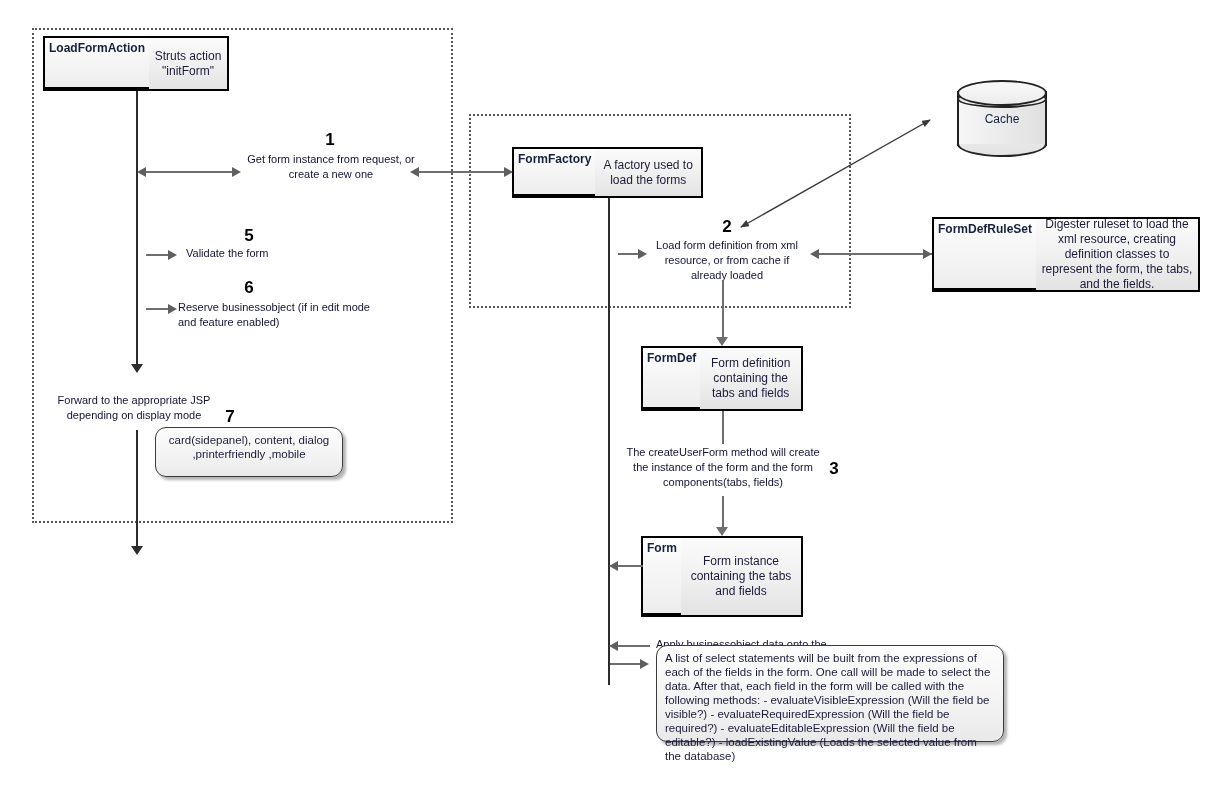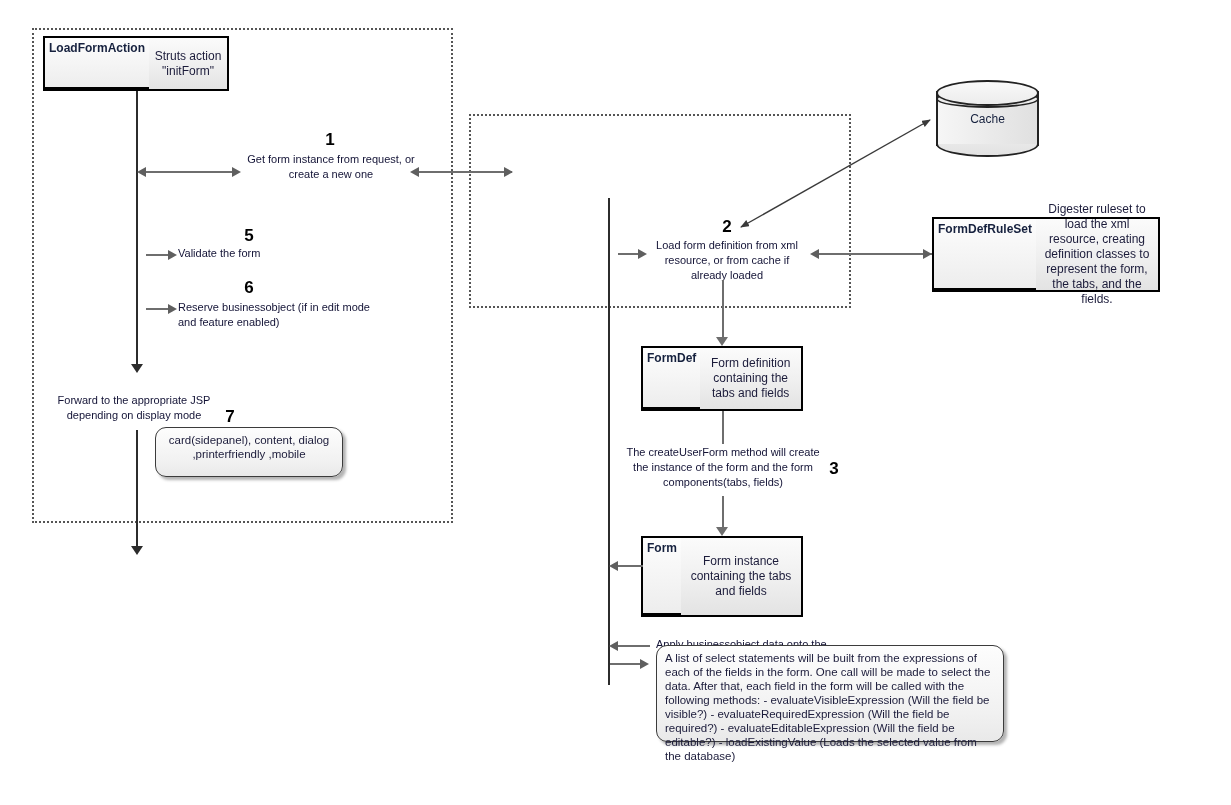--- a/index.html
+++ b/index.html
@@ -147,57 +147,61 @@
   <div class="abs vline-dark" style="left:136px;top:430px;height:118px;"></div>
   <div class="abs arrow arr-d" style="left:131px;top:546px;"></div>
 
   <div class="abs vline-dark" style="left:608px;top:198px;height:487px;"></div>
 
   <div class="abs uml" style="left:43px;top:36px;width:186px;height:55px;">
     <div class="uml-title">LoadFormAction</div>
     <div class="uml-body">Struts action "initForm"</div>
   </div>
 
-
-  <div class="abs uml" style="left:932px;top:217px;width:228px;height:75px;">
+  <div class="abs uml" style="left:512px;top:147px;width:191px;height:51px;">
+    <div class="uml-title">FormFactory</div>
+    <div class="uml-body">A factory used to load the forms</div>
+  </div>
+
+  <div class="abs uml" style="left:932px;top:217px;width:268px;height:75px;">
     <div class="uml-title">FormDefRuleSet</div>
     <div class="uml-body">Digester ruleset to load the xml resource, creating definition classes to represent the form, the tabs, and the fields.</div>
   </div>
 
   <div class="abs uml" style="left:641px;top:346px;width:162px;height:65px;">
     <div class="uml-title">FormDef</div>
     <div class="uml-body">Form definition containing the tabs and fields</div>
   </div>
 
   <div class="abs uml" style="left:641px;top:536px;width:162px;height:81px;">
     <div class="uml-title">Form</div>
     <div class="uml-body">Form instance containing the tabs and fields</div>
   </div>
 
-  <div class="cyl" style="left:936px;top:80px;width:103px;height:77px;">
+  <div class="cyl" style="left:957px;top:80px;width:90px;height:77px;">
     <div class="body"></div>
     <div class="bottom"></div>
     <div class="rim"></div>
     <div class="top"></div>
     <div class="label">Cache</div>
   </div>
 
   <div class="abs stepnum" style="left:322px;top:131px;width:16px;text-align:center;">1</div>
   <div class="abs lbl c" style="left:246px;top:152px;width:170px;">Get form instance from request, or create a new one</div>
 
   <div class="abs hline" style="left:146px;top:171px;width:88px;"></div>
   <div class="abs arrow arr-r" style="left:232px;top:167px;"></div>
   <div class="abs arrow arr-l" style="left:137px;top:167px;"></div>
 
   <div class="abs hline" style="left:418px;top:171px;width:94px;"></div>
   <div class="abs arrow arr-r" style="left:504px;top:167px;"></div>
   <div class="abs arrow arr-l" style="left:410px;top:167px;"></div>
 
   <div class="abs stepnum" style="left:241px;top:227px;width:16px;text-align:center;">5</div>
-  <div class="abs lbl l" style="left:178px;top:246px;width:180px;">Validate the form</div>
+  <div class="abs lbl l" style="left:186px;top:246px;width:180px;">Validate the form</div>
   <div class="abs hline" style="left:146px;top:254px;width:24px;"></div>
   <div class="abs arrow arr-r" style="left:168px;top:250px;"></div>
 
   <div class="abs stepnum" style="left:241px;top:279px;width:16px;text-align:center;">6</div>
   <div class="abs lbl l" style="left:178px;top:300px;width:195px;">Reserve businessobject (if in edit mode and feature enabled)</div>
   <div class="abs hline" style="left:146px;top:308px;width:24px;"></div>
   <div class="abs arrow arr-r" style="left:168px;top:304px;"></div>
 
   <div class="abs lbl c" style="left:48px;top:393px;width:172px;">Forward to the appropriate JSP depending on display mode</div>
   <div class="abs stepnum" style="left:222px;top:408px;width:16px;text-align:center;">7</div>

